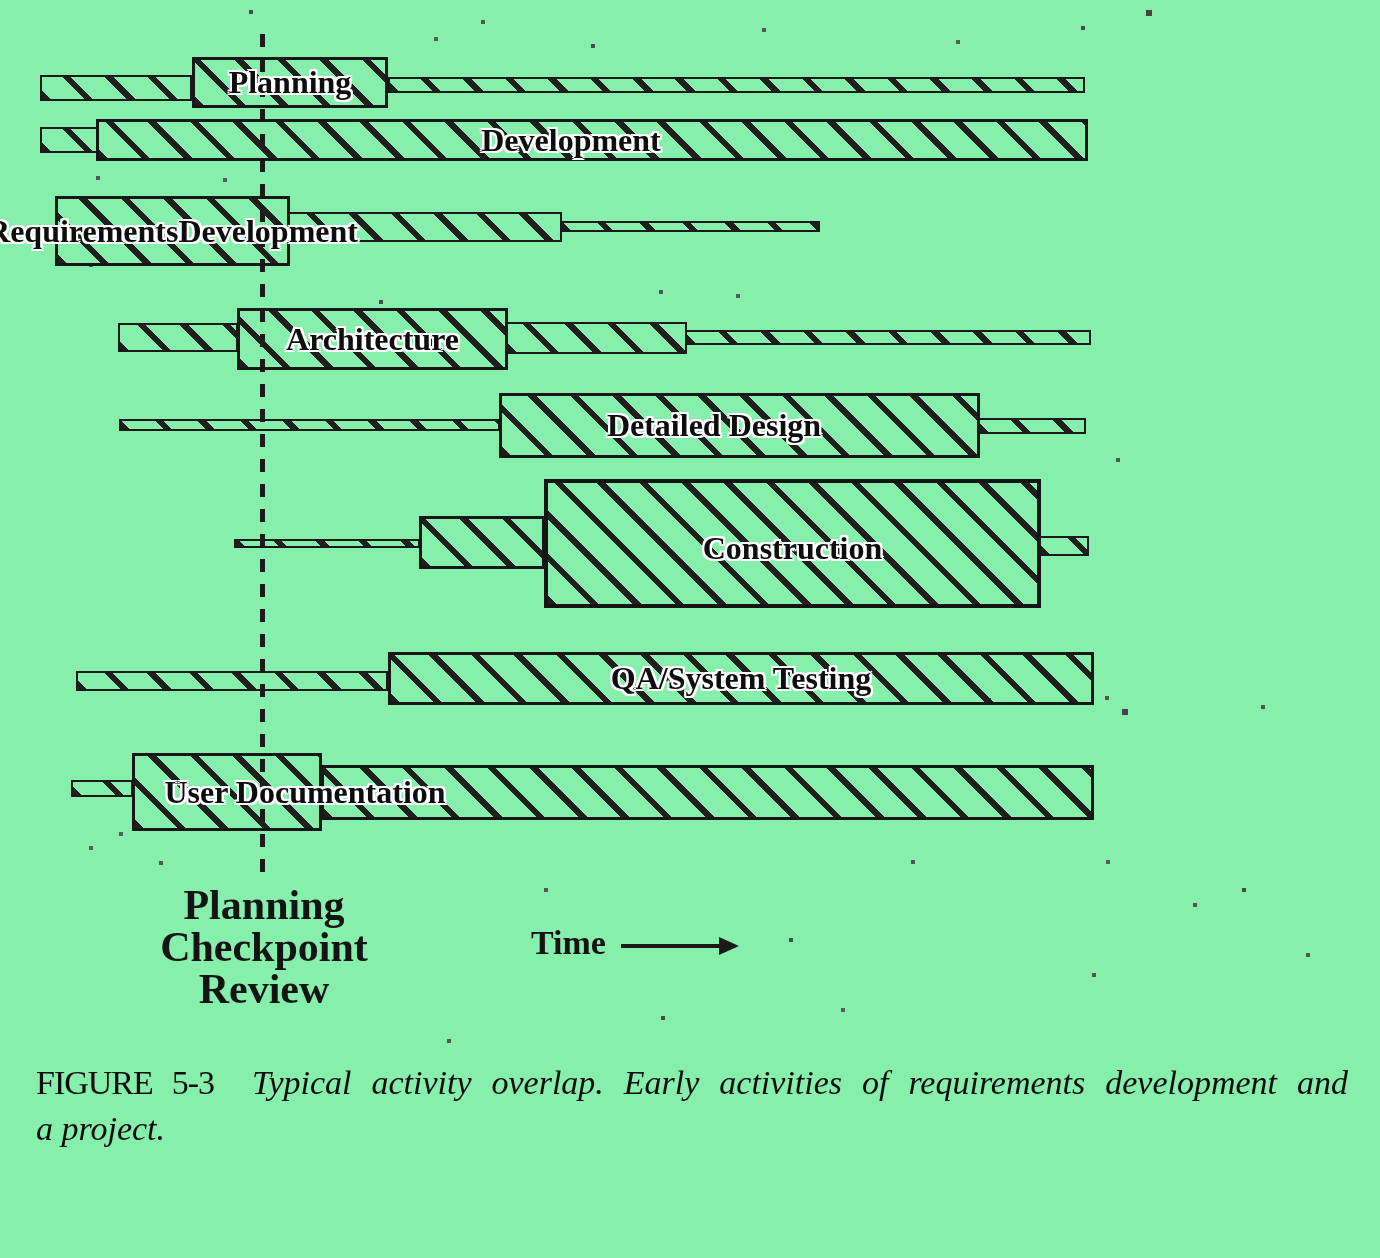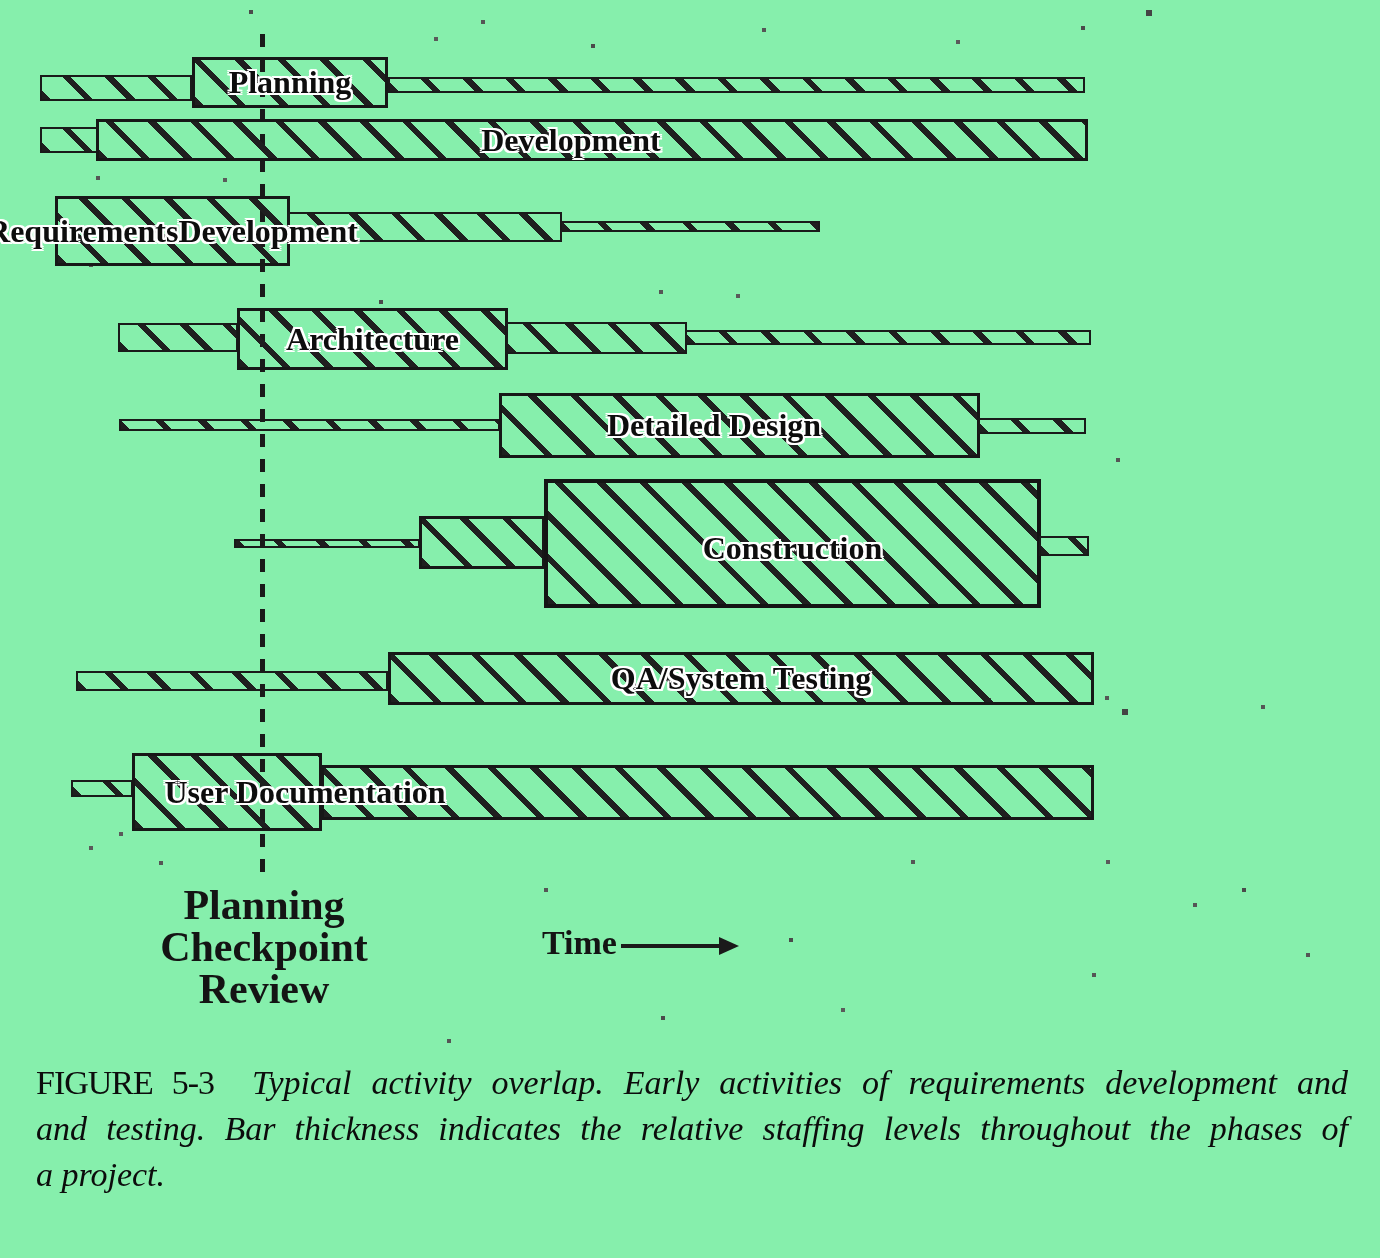--- a/index.html
+++ b/index.html
@@ -28,21 +28,21 @@
   .dashline{
     position:absolute;left:260px;top:34px;width:5px;height:842px;z-index:1;
     background:repeating-linear-gradient(180deg,#1a1a1a 0 13px,transparent 13px 25px);
   }
   
   .checkpoint{
     position:absolute;left:114px;top:884px;width:300px;text-align:center;z-index:3;
     font-weight:bold;font-size:42px;line-height:42px;color:#141414;
   }
   .time-label{
-    position:absolute;left:531px;top:924px;font-weight:bold;font-size:34px;color:#141414;z-index:3;margin-left:11px;
+    position:absolute;left:531px;top:924px;font-weight:bold;font-size:34px;color:#141414;z-index:3;
   }
   .arrow-line{position:absolute;left:621px;top:944px;width:100px;height:4px;background:#1a1a1a;z-index:3;}
   .arrow-head{
     position:absolute;left:719px;top:937px;width:0;height:0;z-index:3;
     border-left:20px solid #1a1a1a;border-top:9px solid transparent;border-bottom:9px solid transparent;
   }
   
   .caption{position:absolute;left:36px;top:1060px;width:1312px;z-index:3;
     font-size:34px;line-height:46px;color:#0c0c0c;}
   .cap-line{font-style:italic;text-align:justify;text-align-last:justify;}
@@ -140,17 +140,16 @@
   </div>
 
   <div class="time-label">Time</div>
   <div class="arrow-line"></div>
   <div class="arrow-head"></div>
 
   <div class="caption">
     <div class="cap-line">
       <span class="fig-label">FIGURE 5-3</span><span>Typical activity overlap. Early activities of requirements development and</span>
     </div>
-    <div class="cap-line">and testing. Bar thickness indicates the relative staffing levels throughout the phases of</div>
     <div class="cap-line last">a project.</div>
   </div>
 
 </div>
 
 </body></html>

